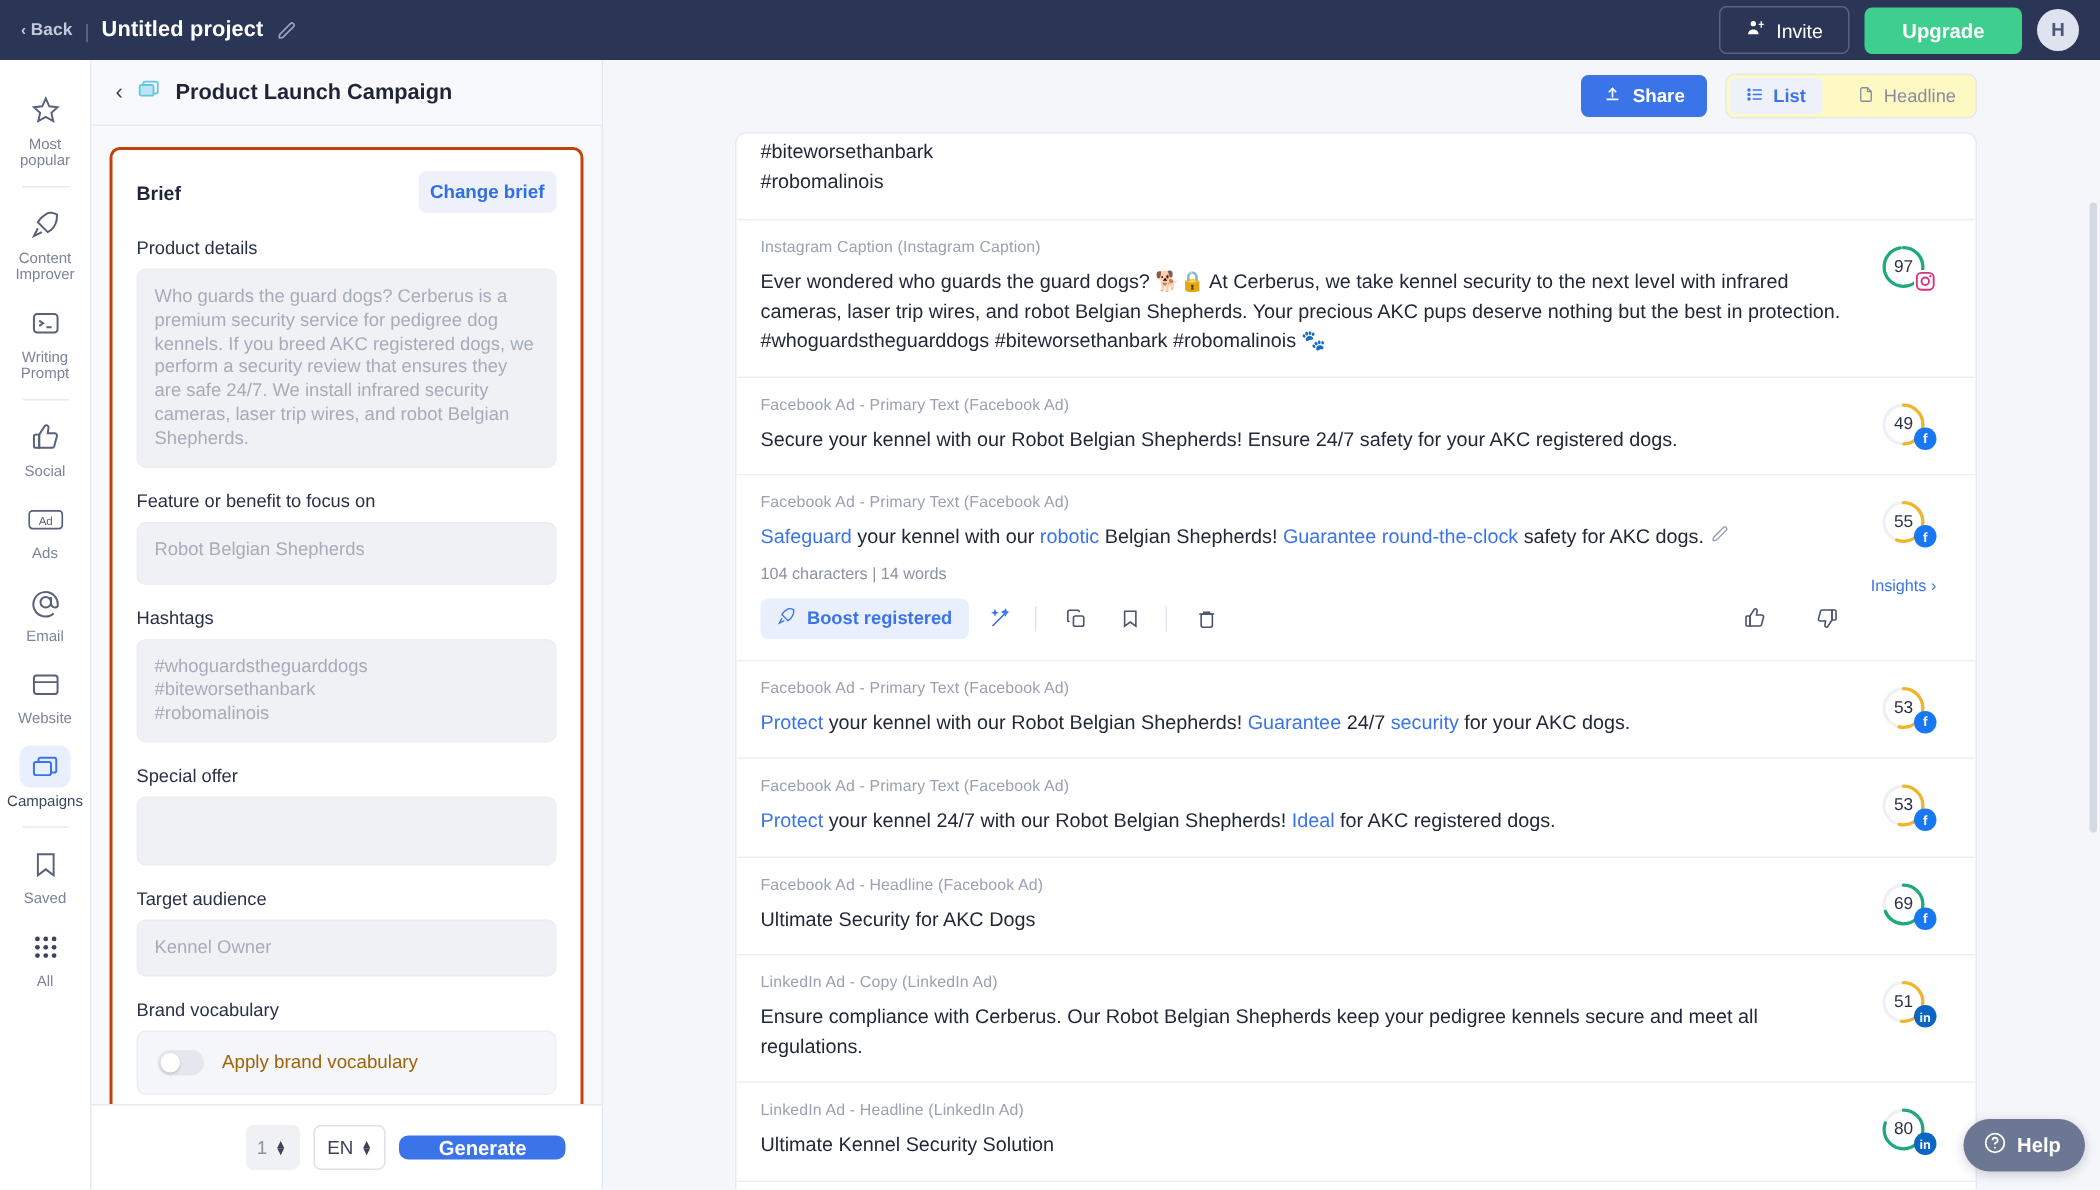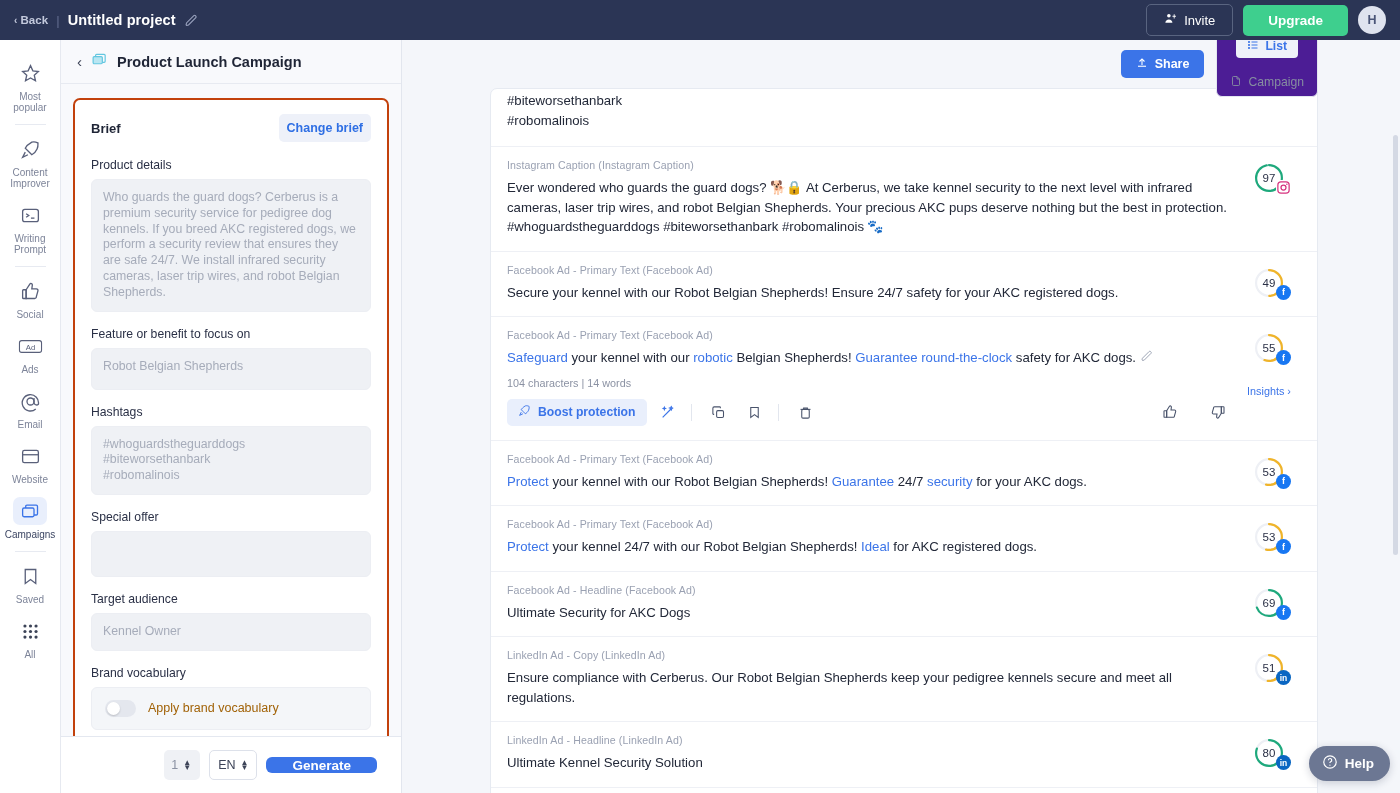--- a/index.html
+++ b/index.html
@@ -163,22 +163,22 @@
     height: 48px; display: flex; align-items: center; justify-content: flex-end;
     gap: 12px; padding: 0 82px 0 0;
   }
   .btn-share {
     background: #3b74e8; color: #fff; border: none; font-family: inherit;
     display: flex; align-items: center; gap: 7px;
     height: 28px; padding: 0 15px; border-radius: 5px; font-size: 12.5px;
     font-weight: 600; cursor: pointer;
   }
   .segctl {
-    display: flex; align-items: center; background: #4c1d95;
-    border: 1px solid #e3e7f0; border-radius: 6px; padding: 2px; gap: 12px; flex-direction: column;
+    display: flex; align-items: center; background: #fef9c3;
+    border: 1px solid #e3e7f0; border-radius: 6px; padding: 2px; gap: 12px;
   }
   .seg {
     display: flex; align-items: center; gap: 6px;
     height: 24px; padding: 0 11px; border-radius: 4px;
     font-size: 12.2px; color: #868ea0; cursor: pointer;
   }
   .seg.active { background: #eef1f9; color: #3b74e8; font-weight: 600; }
 
   .res-list {
     margin: 0 82px 0 88px; background: #ffffff;
@@ -495,21 +495,21 @@
           </span>
           <span>List</span>
         </div>
         <div class="seg">
           <span>
             <svg width="12" height="12" viewBox="0 0 24 24" fill="none" stroke="currentColor" stroke-width="1.8">
                 <path d="M14 3H7a2 2 0 0 0-2 2v14a2 2 0 0 0 2 2h10a2 2 0 0 0 2-2V8z"></path>
                 <path d="M14 3v5h5"></path>
               </svg>
           </span>
-          <span>Campaign</span>
+          <span>Headline</span>
         </div>
       </div>
     </div>
 
     <div class="res-list">
 
       <div class="res-item" style="padding-top:2px;padding-bottom:16px">
         <div class="res-main">
           <div class="res-text">#biteworsethanbark</div>
           <div class="res-text">#robomalinois</div>
@@ -568,21 +568,21 @@
           <div class="res-meta">104 characters | 14 words</div>
 
           <div class="res-actions">
             <button class="act-boost">
               <span>
                 <svg width="13" height="13" viewBox="0 0 24 24" fill="none" stroke="currentColor" stroke-width="1.7">
                     <path d="M13.5 3.5c3.5-1 6 .5 7 1 0 1 .5 3.5-1 7-1.3 3-4 5.5-6 6.5l-4-4-3.5-3.5c1-2 3.5-4.7 7.5-7z"></path>
                     <path d="M6 15l-3 6 6-3"></path>
                   </svg>
               </span>
-              <span>Boost protection</span>
+              <span>Boost registered</span>
             </button>
             <span class="act-ico blue">
               <svg width="16" height="16" viewBox="0 0 24 24" fill="none" stroke="currentColor" stroke-width="1.7">
                   <path d="M4 20l11-11"></path>
                   <path d="M14.5 9.5l2.5-2.5"></path>
                   <path d="M17 4l.8 1.9L19.7 6l-1.9.9L17 8.8 16.1 6.9 14.2 6l1.9-.9z"></path>
                   <path d="M6.5 5l.5 1.2 1.2.5-1.2.5L6.5 8.5 6 7.2 4.8 6.7 6 6.2z"></path>
                 </svg>
             </span>
             <span class="act-div"></span>

